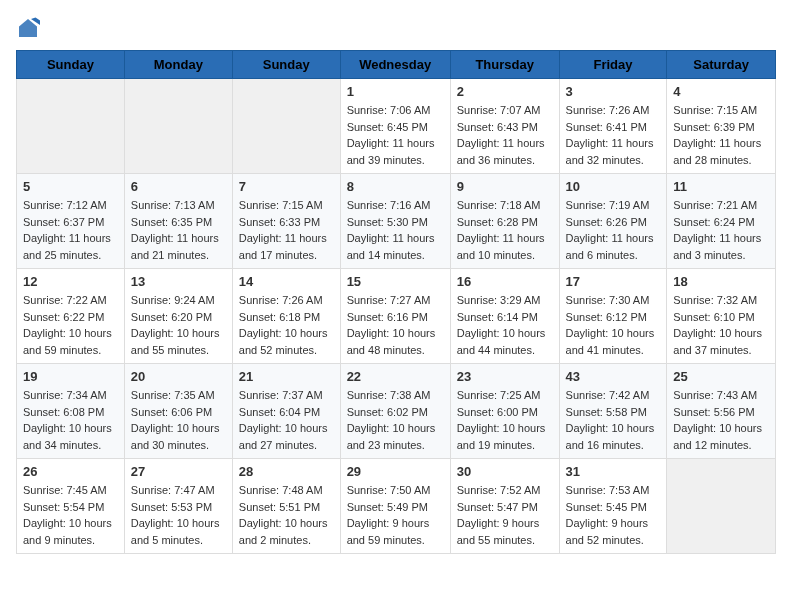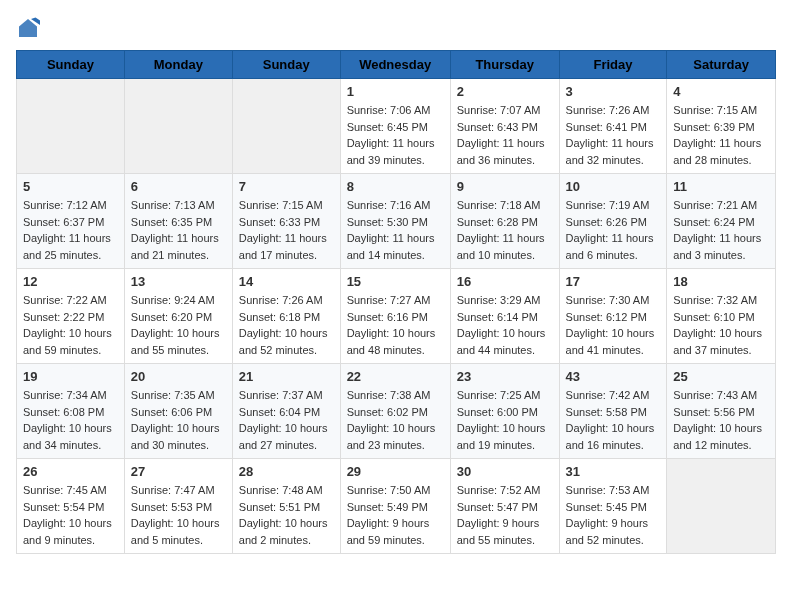--- a/index.html
+++ b/index.html
@@ -173,21 +173,21 @@
             <div class="day-info"><span>Sunrise: 7:19 AM</span><br><span>Sunset: 6:26 PM</span><br><span>Daylight: 11 hours and 6 minutes.</span></div>
           </td>
           <td>
             <span class="day-number">11</span>
             <div class="day-info"><span>Sunrise: 7:21 AM</span><br><span>Sunset: 6:24 PM</span><br><span>Daylight: 11 hours and 3 minutes.</span></div>
           </td>
         </tr>
         <tr>
           <td>
             <span class="day-number">12</span>
-            <div class="day-info"><span>Sunrise: 7:22 AM</span><br><span>Sunset: 2:22 PM</span><br><span>Daylight: 10 hours and 59 minutes.</span></div>
+            <div class="day-info"><span>Sunrise: 7:22 AM</span><br><span>Sunset: 6:22 PM</span><br><span>Daylight: 10 hours and 59 minutes.</span></div>
           </td>
           <td>
             <span class="day-number">13</span>
             <div class="day-info"><span>Sunrise: 9:24 AM</span><br><span>Sunset: 6:20 PM</span><br><span>Daylight: 10 hours and 55 minutes.</span></div>
           </td>
           <td>
             <span class="day-number">14</span>
             <div class="day-info"><span>Sunrise: 7:26 AM</span><br><span>Sunset: 6:18 PM</span><br><span>Daylight: 10 hours and 52 minutes.</span></div>
           </td>
           <td>

